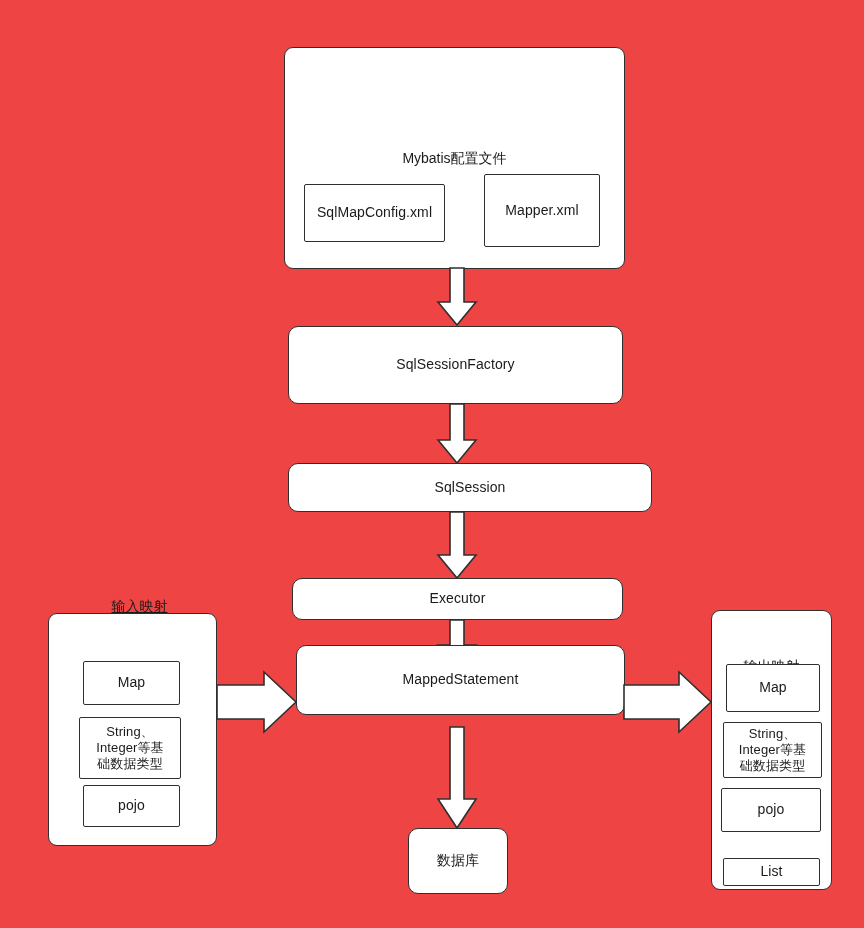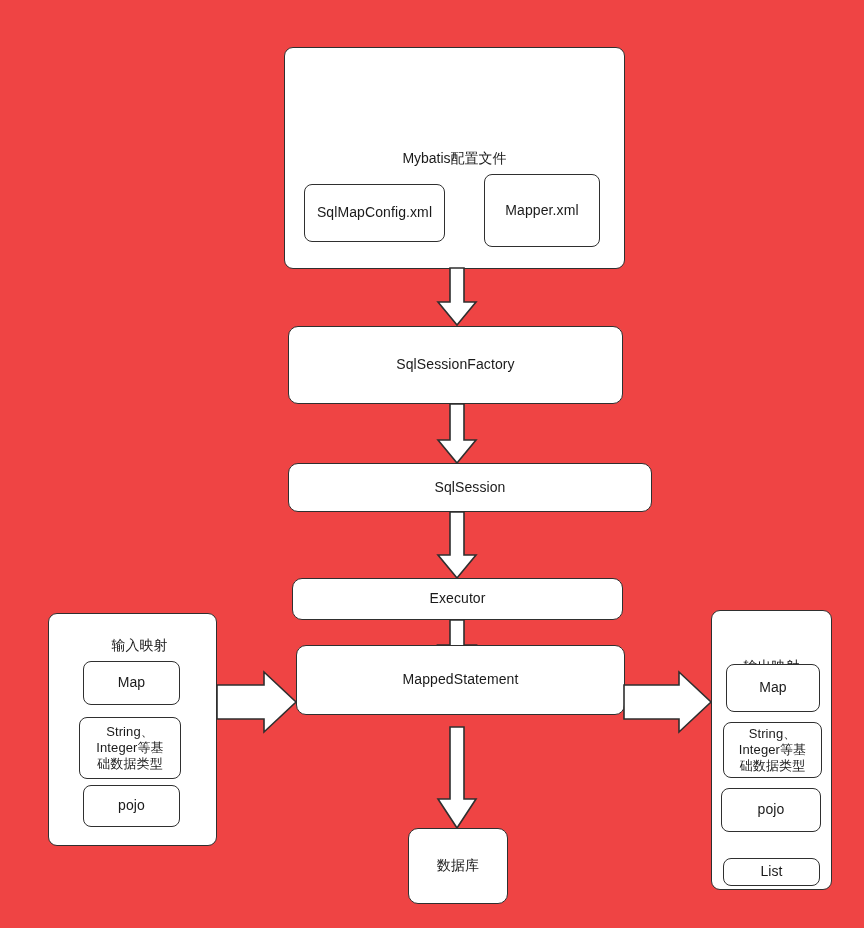--- a/index.html
+++ b/index.html
@@ -25,21 +25,21 @@
     color: #1a1a1a;
     display: flex;
     align-items: center;
     justify-content: center;
     text-align: center;
     font-size: 14px;
     line-height: 1.22;
     letter-spacing: .1px;
   }
   .rounded { border-radius: 10px; }
-  .sharp   { border-radius: 8px; }
+  .sharp   { border-radius: 2px; }
   .panel {
     position: absolute;
     box-sizing: border-box;
     border: 1.6px solid #2f2f2f;
     border-radius: 9px;
     background: #ffffff;
   }
   .panel-title {
     position: absolute;
     width: 100%;
@@ -101,24 +101,24 @@
   </div>
 
   <div class="node rounded" style="left:296px; top:645px; width:329px; height:70px;">MappedStatement</div>
 
   <div class="arrow" style="left:437px; top:727px; width:40px; height:103px;">
     <svg width="40" height="103" viewBox="0 0 40 103">
       <path class="ar-shape" d="M13,0 L27,0 L27,72 L39,72 L20,101 L1,72 L13,72 Z"></path>
     </svg>
   </div>
 
-  <div class="node rounded" style="left:408px; top:828px; width:100px; height:76px;">数据库</div>
+  <div class="node rounded" style="left:408px; top:828px; width:100px; height:66px;">数据库</div>
 
   <div class="panel" style="left:48px; top:613px; width:169px; height:233px;"></div>
-  <div class="panel-title" style="left:48px; top:637px; width:183px;">输入映射</div>
+  <div class="panel-title" style="left:48px; top:598px; width:183px;text-decoration:underline;">输入映射</div>
 
   <div class="node sharp inner-label" style="left:83px; top:661px; width:97px; height:44px;">Map</div>
   <div class="node sharp inner-label" style="left:79px; top:717px; width:102px; height:62px; font-size:13px;">String、
 Integer等基
 础数据类型</div>
   <div class="node sharp inner-label" style="left:83px; top:785px; width:97px; height:42px;">pojo</div>
 
   <div class="arrow" style="left:217px; top:661px; width:80px; height:82px;">
     <svg width="80" height="82" viewBox="0 0 80 82">
       <path class="ar-shape" d="M0,24 L47,24 L47,11 L79,41 L47,71 L47,58 L0,58 Z"></path>

